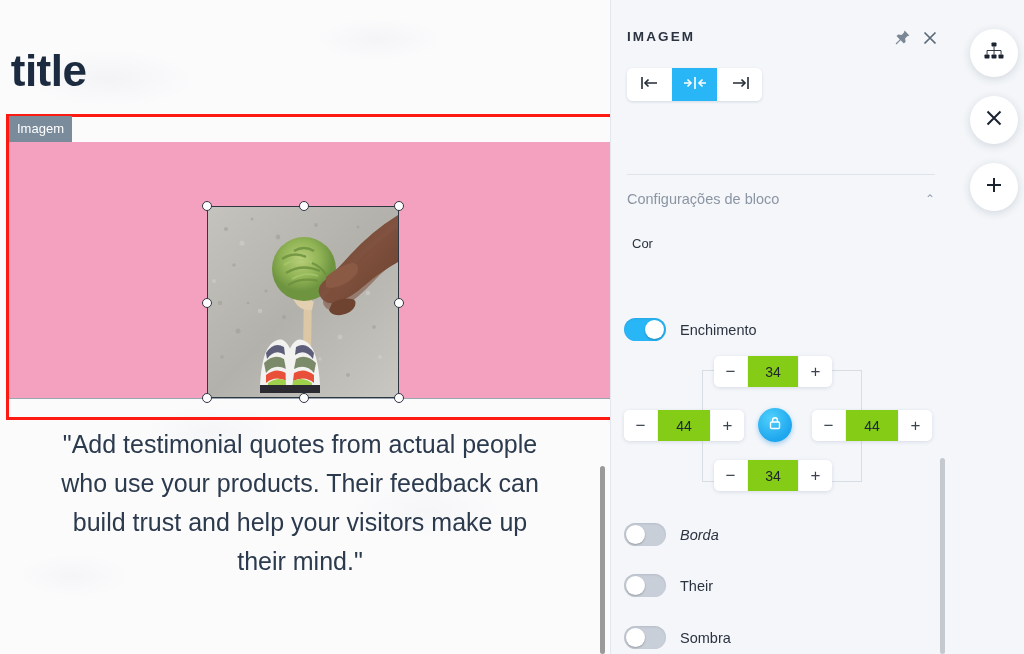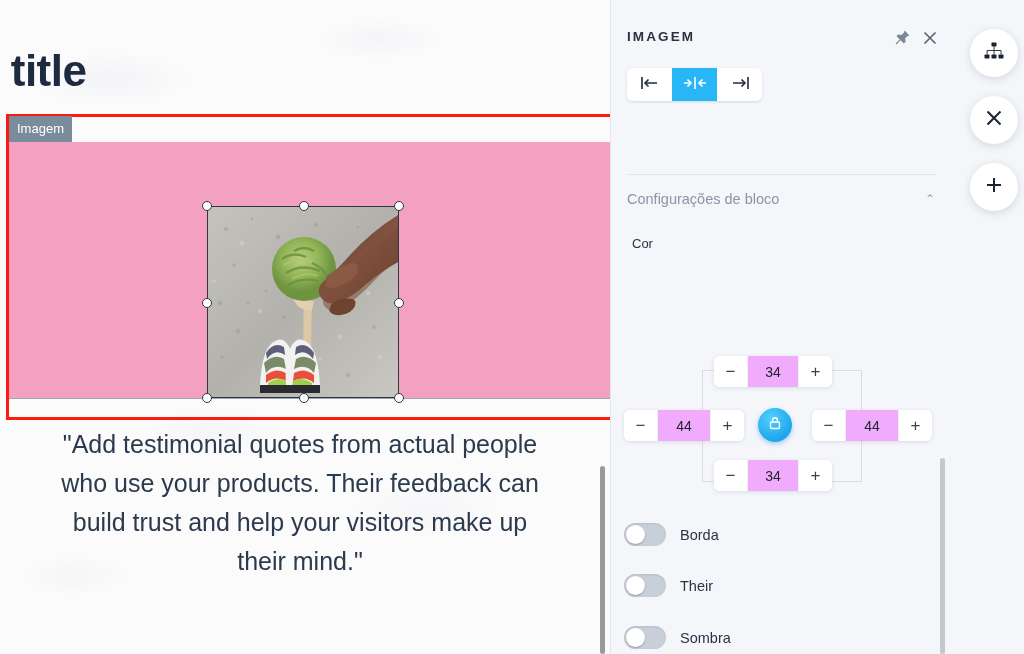--- a/index.html
+++ b/index.html
@@ -214,21 +214,21 @@
   .stepper .btn {
     width: 33px; height: 31px;
     display: flex; align-items: center; justify-content: center;
     font-size: 17px; color: #3a424d; cursor: pointer;
     background: #ffffff;
   }
   .stepper .val {
     min-width: 48px; height: 31px; flex: 1;
     display: flex; align-items: center; justify-content: center;
     font-size: 14px; color: #20262f;
-    background: #f0abfc;
+    background: #84cc16;
     border-left: 1px solid #f0f2f5;
     border-right: 1px solid #f0f2f5;
     cursor: text;
   }
   .pad-top  { left: 90px; top: 4px; width: 118px; }
   .pad-bot  { left: 90px; top: 108px; width: 118px; }
   .pad-left { left: 0px;  top: 58px; width: 120px; }
   .pad-right{ left: 188px;top: 58px; width: 120px; }
   .pad-lock {
     position: absolute; left: 134px; top: 56px;
@@ -437,20 +437,26 @@
     <div class="divider"></div>
 
     <div class="block-head">
       <span class="ttl">Configurações de bloco</span>
       <span class="caret">⌃</span>
     </div>
   </div>
 
   <div class="lbl-cor">Cor</div>
 
+  <div class="toggle-row" style="left:624px; top:318px;">
+    <div class="tgl on">
+        <div class="knob"></div>
+      </div>
+    <div class="tgl-label">Enchimento</div>
+  </div>
 
   <div class="pad-wrap">
     <div class="pad-frame"></div>
 
     <div class="stepper pad-top">
       <div class="btn">−</div>
       <div class="val">34</div>
       <div class="btn">+</div>
     </div>
 
@@ -475,21 +481,21 @@
       <div class="btn">+</div>
     </div>
 
     <div class="stepper pad-bot">
       <div class="btn">−</div>
       <div class="val">34</div>
       <div class="btn">+</div>
     </div>
   </div>
 
-  <div class="toggle-row" style="left:624px; top:523px;">
+  <div class="toggle-row" style="left:624px; top:523px;font-style:italic;">
     <div class="tgl off">
         <div class="knob"></div>
       </div>
     <div class="tgl-label">Borda</div>
   </div>
   <div class="toggle-row" style="left:624px; top:574px;">
     <div class="tgl off">
         <div class="knob"></div>
       </div>
     <div class="tgl-label">Their</div>

